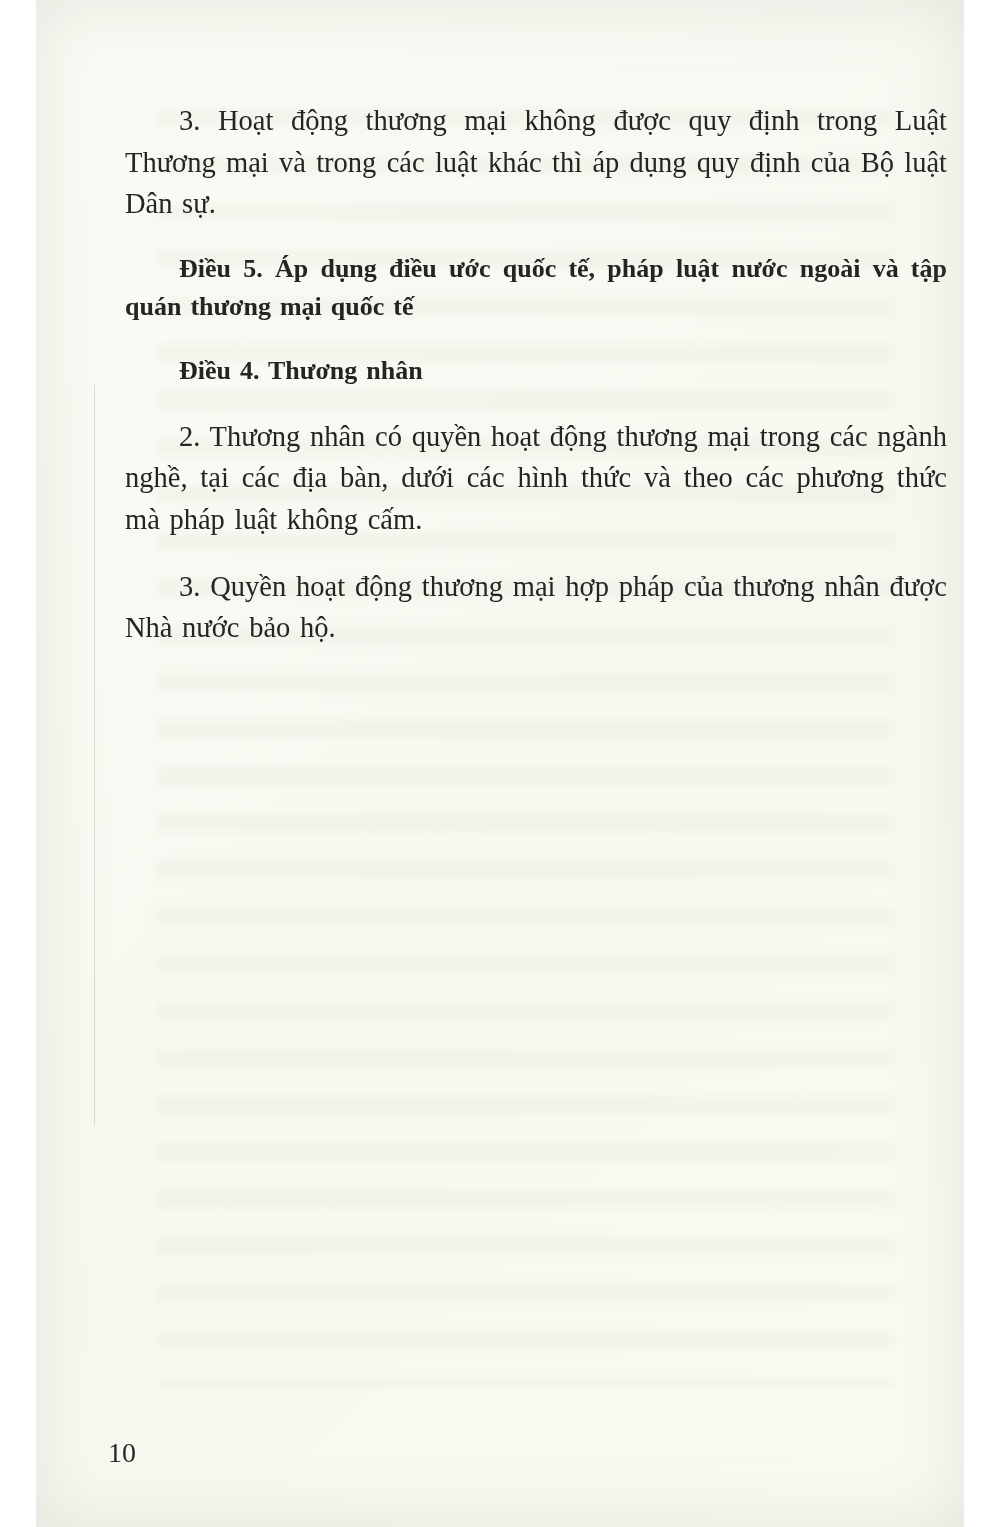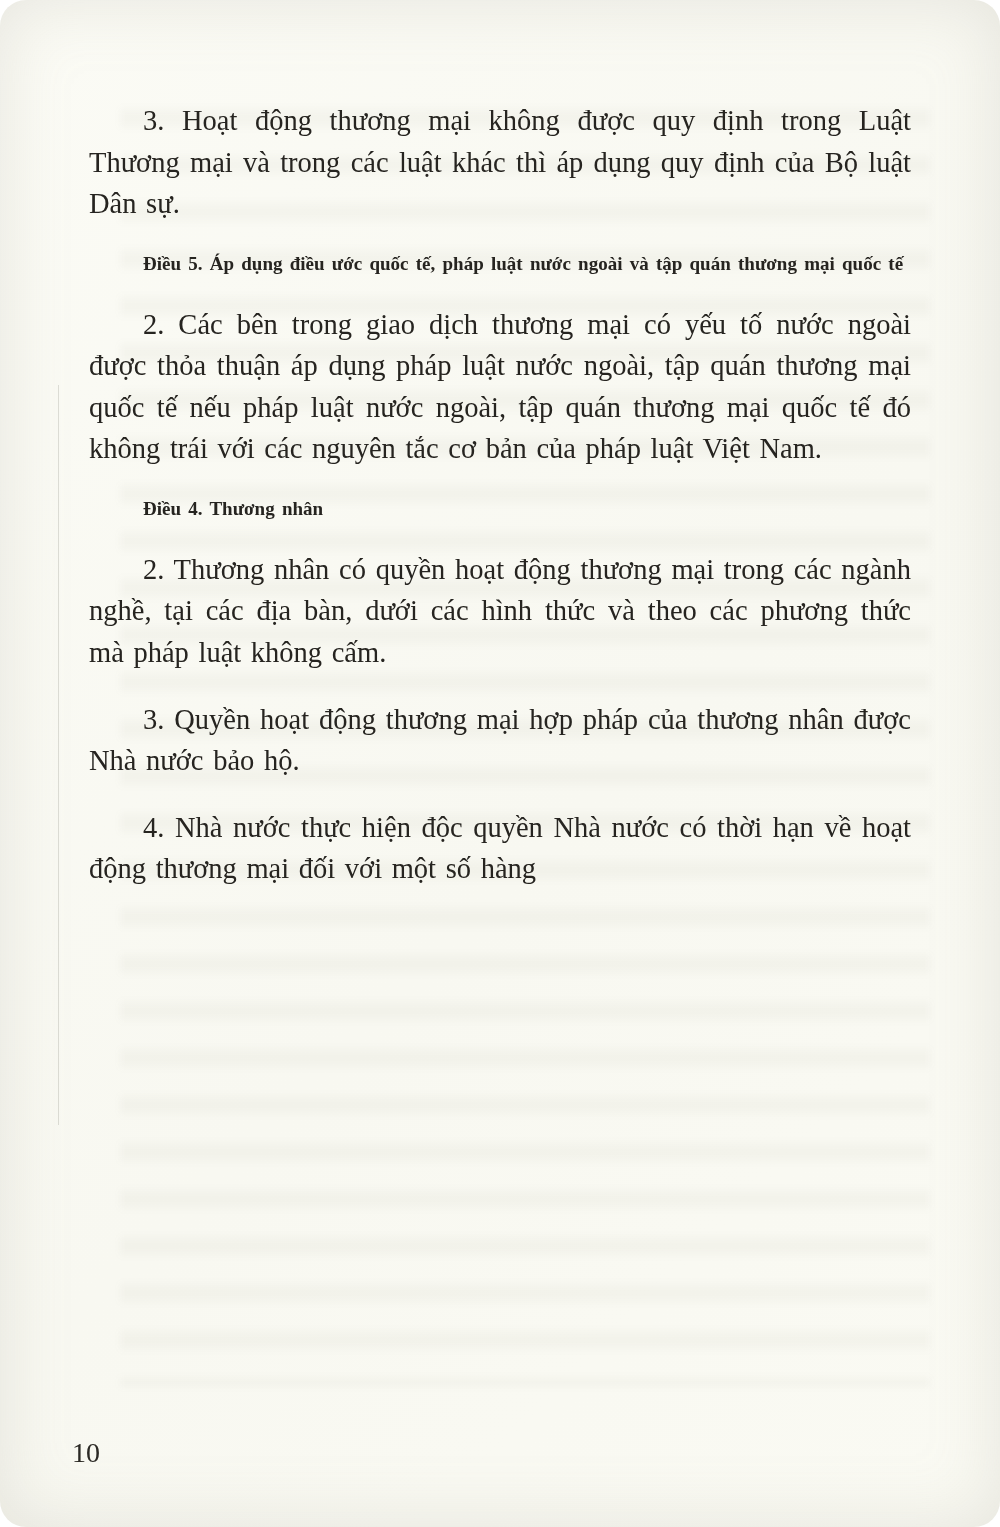--- a/index.html
+++ b/index.html
@@ -2,28 +2,27 @@
 <html><head>
 <meta charset="utf-8">
 <style>
   html, body {
     margin: 0;
     padding: 0;
     background: #ffffff;
   }
   .scan-page {
     position: relative;
-    width: 1000px;
+    width: 928px;
     height: 1527px;
     margin: 0 auto;
     background: linear-gradient(135deg, #fbfbf5 0%, #f8f8f1 55%, #fafaf3 100%);
     overflow: hidden;
     font-family: "Liberation Serif", "DejaVu Serif", serif;
     color: #262420;
-    border-radius: 26px;
   }
   
   .bleed-through {
     position: absolute;
     top: 90px;
     left: 120px;
     right: 70px;
     bottom: 140px;
     background: repeating-linear-gradient(
       180deg,
@@ -62,21 +61,21 @@
     line-height: 1.46;
     text-align: justify;
     word-spacing: 2.5px;
   }
   .text-block p {
     margin: 0 0 25px 0;
     text-indent: 54px;
   }
   .text-block h2 {
     margin: 6px 0 26px 0;
-    font-size: 19px;
+    font-size: 26px;
     font-weight: bold;
     text-indent: 54px;
     line-height: 1.46;
     text-align: justify;
   }
   .page-number {
     position: absolute;
     left: 72px;
     bottom: 58px;
     font-size: 28px;
@@ -90,28 +89,26 @@
 
   <div class="bleed-through"></div>
   <div class="gutter-line"></div>
 
   <div class="text-block">
     <p>3. Hoạt động thương mại không được quy định trong Luật Thương mại và trong các luật khác thì áp dụng quy định của Bộ luật Dân sự.</p>
 
     <h2>Điều 5. Áp dụng điều ước quốc tế, pháp luật nước ngoài và tập quán thương mại quốc tế</h2>
 
 
-    <p>2. Các bên trong giao dịch thương mại có yếu tố nước ngoài được thỏa thuận áp dụng pháp luật nước ngoài, tập quán thương mại quốc tế nếu pháp luật nước ngoài, tập quán thương mại quốc tế đó không trái với các nguyên tắc cơ bản của pháp luật Việt Nam.</p>
 
     <h2>Điều 4. Thương nhân</h2>
 
 
     <p>2. Thương nhân có quyền hoạt động thương mại trong các ngành nghề, tại các địa bàn, dưới các hình thức và theo các phương thức mà pháp luật không cấm.</p>
 
     <p>3. Quyền hoạt động thương mại hợp pháp của thương nhân được Nhà nước bảo hộ.</p>
 
-    <p>4. Nhà nước thực hiện độc quyền Nhà nước có thời hạn về hoạt động thương mại đối với một số hàng</p>
   </div>
 
   <div class="page-number">10</div>
 
   <div class="scan-vignette"></div>
 </div>
 
 </body></html>

